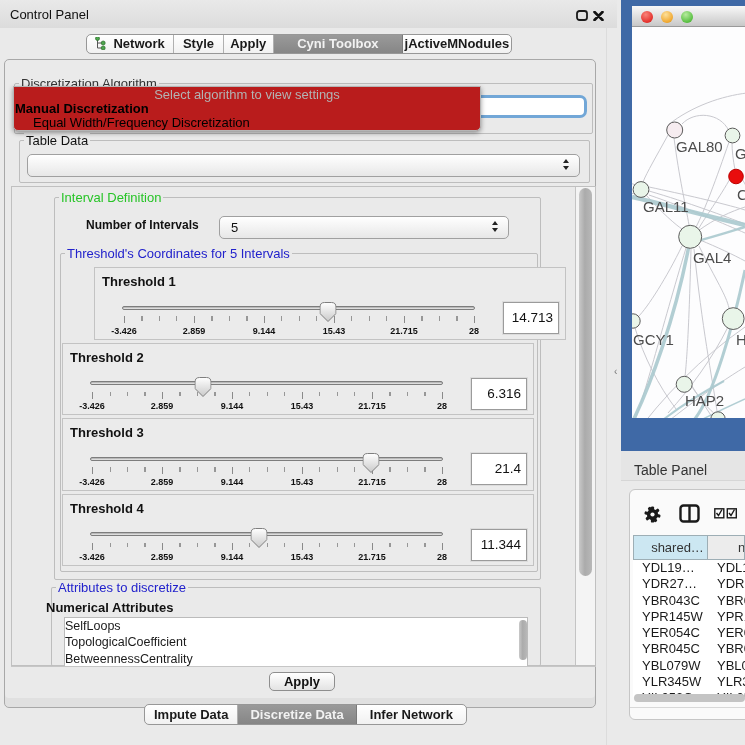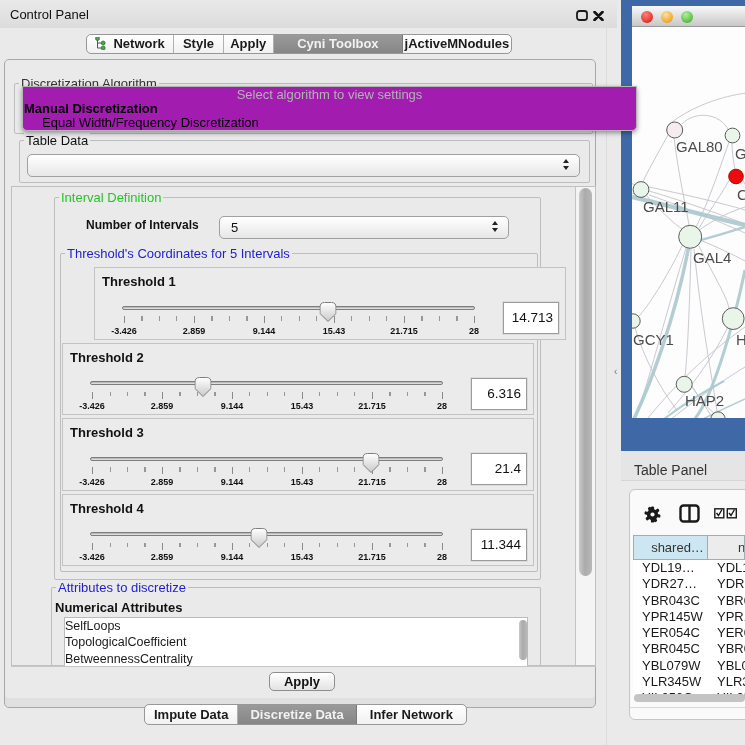--- a/index.html
+++ b/index.html
@@ -59,21 +59,21 @@
 
 .vsb { position:absolute; background:#f4f4f4; }
 .vthumb { position:absolute; background:linear-gradient(90deg,#c9c9c9,#ababab 45%,#b8b8b8); border-radius:7px; }
 
 
 #applybtn { left:269px; top:672px; width:66px; height:19px; border:1px solid #8e8e8e; border-radius:5px;
   background:linear-gradient(#ffffff,#e3e3e3); font-size:13px; font-weight:bold; color:#111;
   text-align:center; line-height:17px; }
 
 
-#popup { left:22px; top:86px; width:615px; height:45px; background:#a21caf;
+#popup { left:13px; top:86px; width:468px; height:45px; background:#b91c1c;
   border:1px solid #b5b5b5; border-radius:0 0 5px 5px; box-shadow:0 2px 5px rgba(0,0,0,0.4);
   z-index:30; font-size:13px; }
 #popup .i1 { text-align:center; color:#b3b3b3; height:14px; line-height:14px; margin-top:1px;}
 #popup .i2 { font-weight:bold; color:#000; height:14px; line-height:14px; padding-left:1px; }
 #popup .i3 { color:#000; height:14px; line-height:14px; padding-left:19px; }
 
 
 #bluewin { left:621px; top:0; width:124px; height:451px; background:#3f69a6; }
 #nettitle { left:632px; top:6px; width:113px; height:21px; background:linear-gradient(#f8f8f8,#c8c8c8); border-bottom:1px solid #9a9a9a; }
 .light { position:absolute; top:11px; width:12px; height:12px; border-radius:50%; }
@@ -221,21 +221,21 @@
     <span class="tlab" style="left:379px;">28</span>
   <div class="thumb" style="left:195.5px;"><svg width="17" height="20" viewBox="0 0 17 20">
         <path d="M5,0.5 L12,0.5 Q16.5,0.5 16.5,5 L16.5,11.5 L8.5,19.5 L0.5,11.5 L0.5,5 Q0.5,0.5 5,0.5 Z" fill="url(#tg)" stroke="#7e7e7e"></path>
       </svg></div>
   <div class="vfield">11.344</div>
 </div>
 
 <div class="group" style="left:51px; top:587px; width:490px; height:79px; border-bottom:none;">
   <span class="gt" style="color:#2222cc;">Attributes to discretize</span>
 </div>
-<span class="abs" style="left:55px; top:600px; font-size:13px; font-weight:bold; color:#111;">Numerical Attributes</span>
+<span class="abs" style="left:46px; top:600px; font-size:13px; font-weight:bold; color:#111;">Numerical Attributes</span>
 <div id="numlist" class="abs">
   <div>SelfLoops</div>
   <div>TopologicalCoefficient</div>
   <div>BetweennessCentrality</div>
 </div>
 <div class="vthumb abs" style="left:519px; top:620px; width:8px; height:40px;"></div>
 
 <div class="abs" style="left:11px; top:666px; width:585px; height:1px; background:#c6c6c6;"></div>
 <div id="applybtn" class="abs">Apply</div>
 

